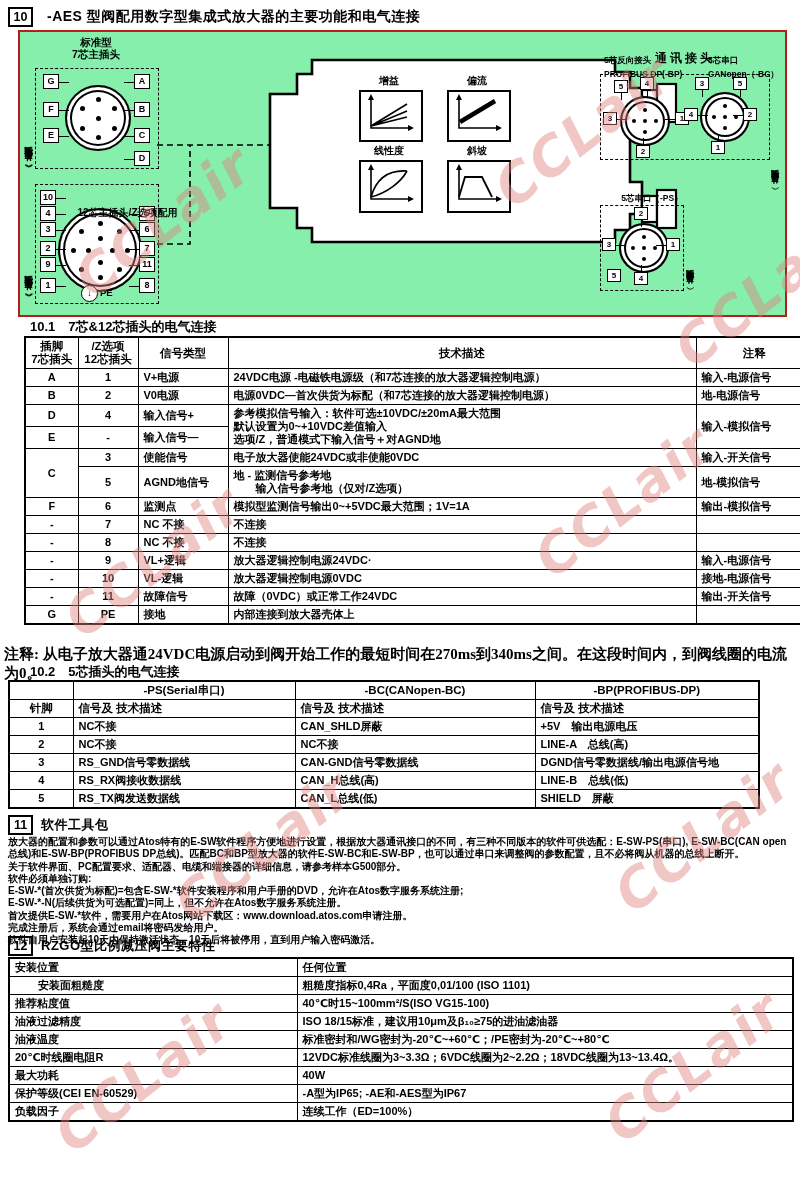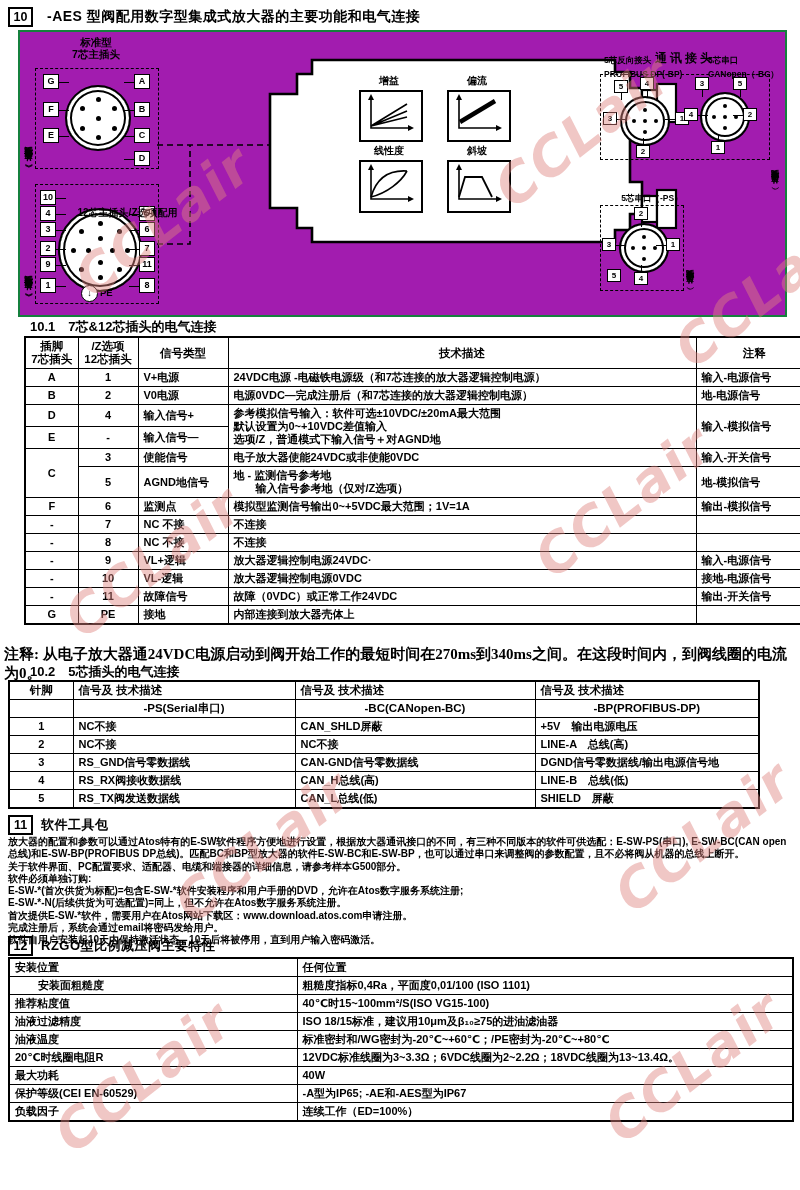--- a/index.html
+++ b/index.html
@@ -4,21 +4,21 @@
 <style>
   html,body{margin:0;padding:0;background:#888;}
   .page{position:relative;width:800px;height:1190px;background:#fff;overflow:hidden;
         font-family:"Liberation Sans","DejaVu Sans",sans-serif;color:#000;}
   
   .hrow{position:absolute;left:8px;top:7px;display:flex;align-items:center;gap:14px;}
   .secnum{display:inline-block;border:2px solid #000;min-width:15px;padding:0 3px;height:16px;
           line-height:16px;text-align:center;font-weight:700;font-size:12.5px;}
   .htitle{font-weight:700;font-size:14px;letter-spacing:.5px;}
   
-  .figure{position:absolute;left:18px;top:30px;width:765px;height:283px;border:2px solid #15803d;background:#a21caf;}
+  .figure{position:absolute;left:18px;top:30px;width:765px;height:283px;border:2px solid #b91c1c;background:#86efac;}
   .figsvg{position:absolute;left:0;top:0;z-index:0;}
   .dashbox{position:absolute;border:1.5px dashed #000;z-index:1;}
   .flabel{position:absolute;font-weight:700;font-size:10.5px;text-align:center;white-space:pre-line;line-height:12px;z-index:2;}
   .flabel.sm{font-size:8.5px;text-align:left;line-height:14px;}
   .vlabel{position:absolute;writing-mode:vertical-rl;transform:rotate(180deg);font-size:8.5px;
           font-weight:700;letter-spacing:1px;z-index:2;}
   .circle{position:absolute;border-radius:50%;border:2px solid #000;
           box-shadow:inset 0 0 0 3px #fff, inset 0 0 0 5px #000;background:#fff;}
   .dot{position:absolute;width:5px;height:5px;border-radius:50%;background:#000;margin:-2.5px 0 0 -2.5px;}
   .dot.sm{width:4px;height:4px;margin:-2px 0 0 -2px;}
@@ -268,21 +268,21 @@
           <td class="tc">A</td>
           <td class="tc">1</td>
           <td>V+电源</td>
           <td>24VDC电源 -电磁铁电源级（和7芯连接的放大器逻辑控制电源）</td>
           <td>输入-电源信号</td>
         </tr>
         <tr>
           <td class="tc">B</td>
           <td class="tc">2</td>
           <td>V0电源</td>
-          <td>电源0VDC—完成注册后（和7芯连接的放大器逻辑控制电源）</td>
+          <td>电源0VDC—首次供货为标配（和7芯连接的放大器逻辑控制电源）</td>
           <td>地-电源信号</td>
         </tr>
         <tr>
           <td class="tc">D</td>
           <td class="tc">4</td>
           <td>输入信号+</td>
           <td rowspan="2">参考模拟信号输入：软件可选±10VDC/±20mA最大范围
 默认设置为0~+10VDC差值输入
 选项/Z，普通模式下输入信号＋对AGND地</td>
           <td rowspan="2">输入-模拟信号</td>
@@ -362,30 +362,30 @@
   <div class="stitle" style="top:663px;">10.2　5芯插头的电气连接</div>
   <table class="dtab" style="left:8px;top:680px;width:752px;">
     <colgroup>
         <col style="width:64px">
         <col style="width:222px">
         <col style="width:240px">
         <col>
       </colgroup>
     <thead>
         <tr>
+          <th></th>
+          <th>-PS(Serial串口)</th>
+          <th>-BC(CANopen-BC)</th>
+          <th>-BP(PROFIBUS-DP)</th>
+        </tr>
+        <tr>
           <th style="text-align: center;">针脚</th>
           <th style="text-align: left;">信号及 技术描述</th>
           <th style="text-align: left;">信号及 技术描述</th>
           <th style="text-align: left;">信号及 技术描述</th>
-        </tr>
-        <tr>
-          <th></th>
-          <th>-PS(Serial串口)</th>
-          <th>-BC(CANopen-BC)</th>
-          <th>-BP(PROFIBUS-DP)</th>
         </tr>
       </thead>
     <tbody>
         <tr>
           <td class="tc">1</td>
           <td>NC不接</td>
           <td>CAN_SHLD屏蔽</td>
           <td>+5V　输出电源电压</td>
         </tr>
         <tr>

